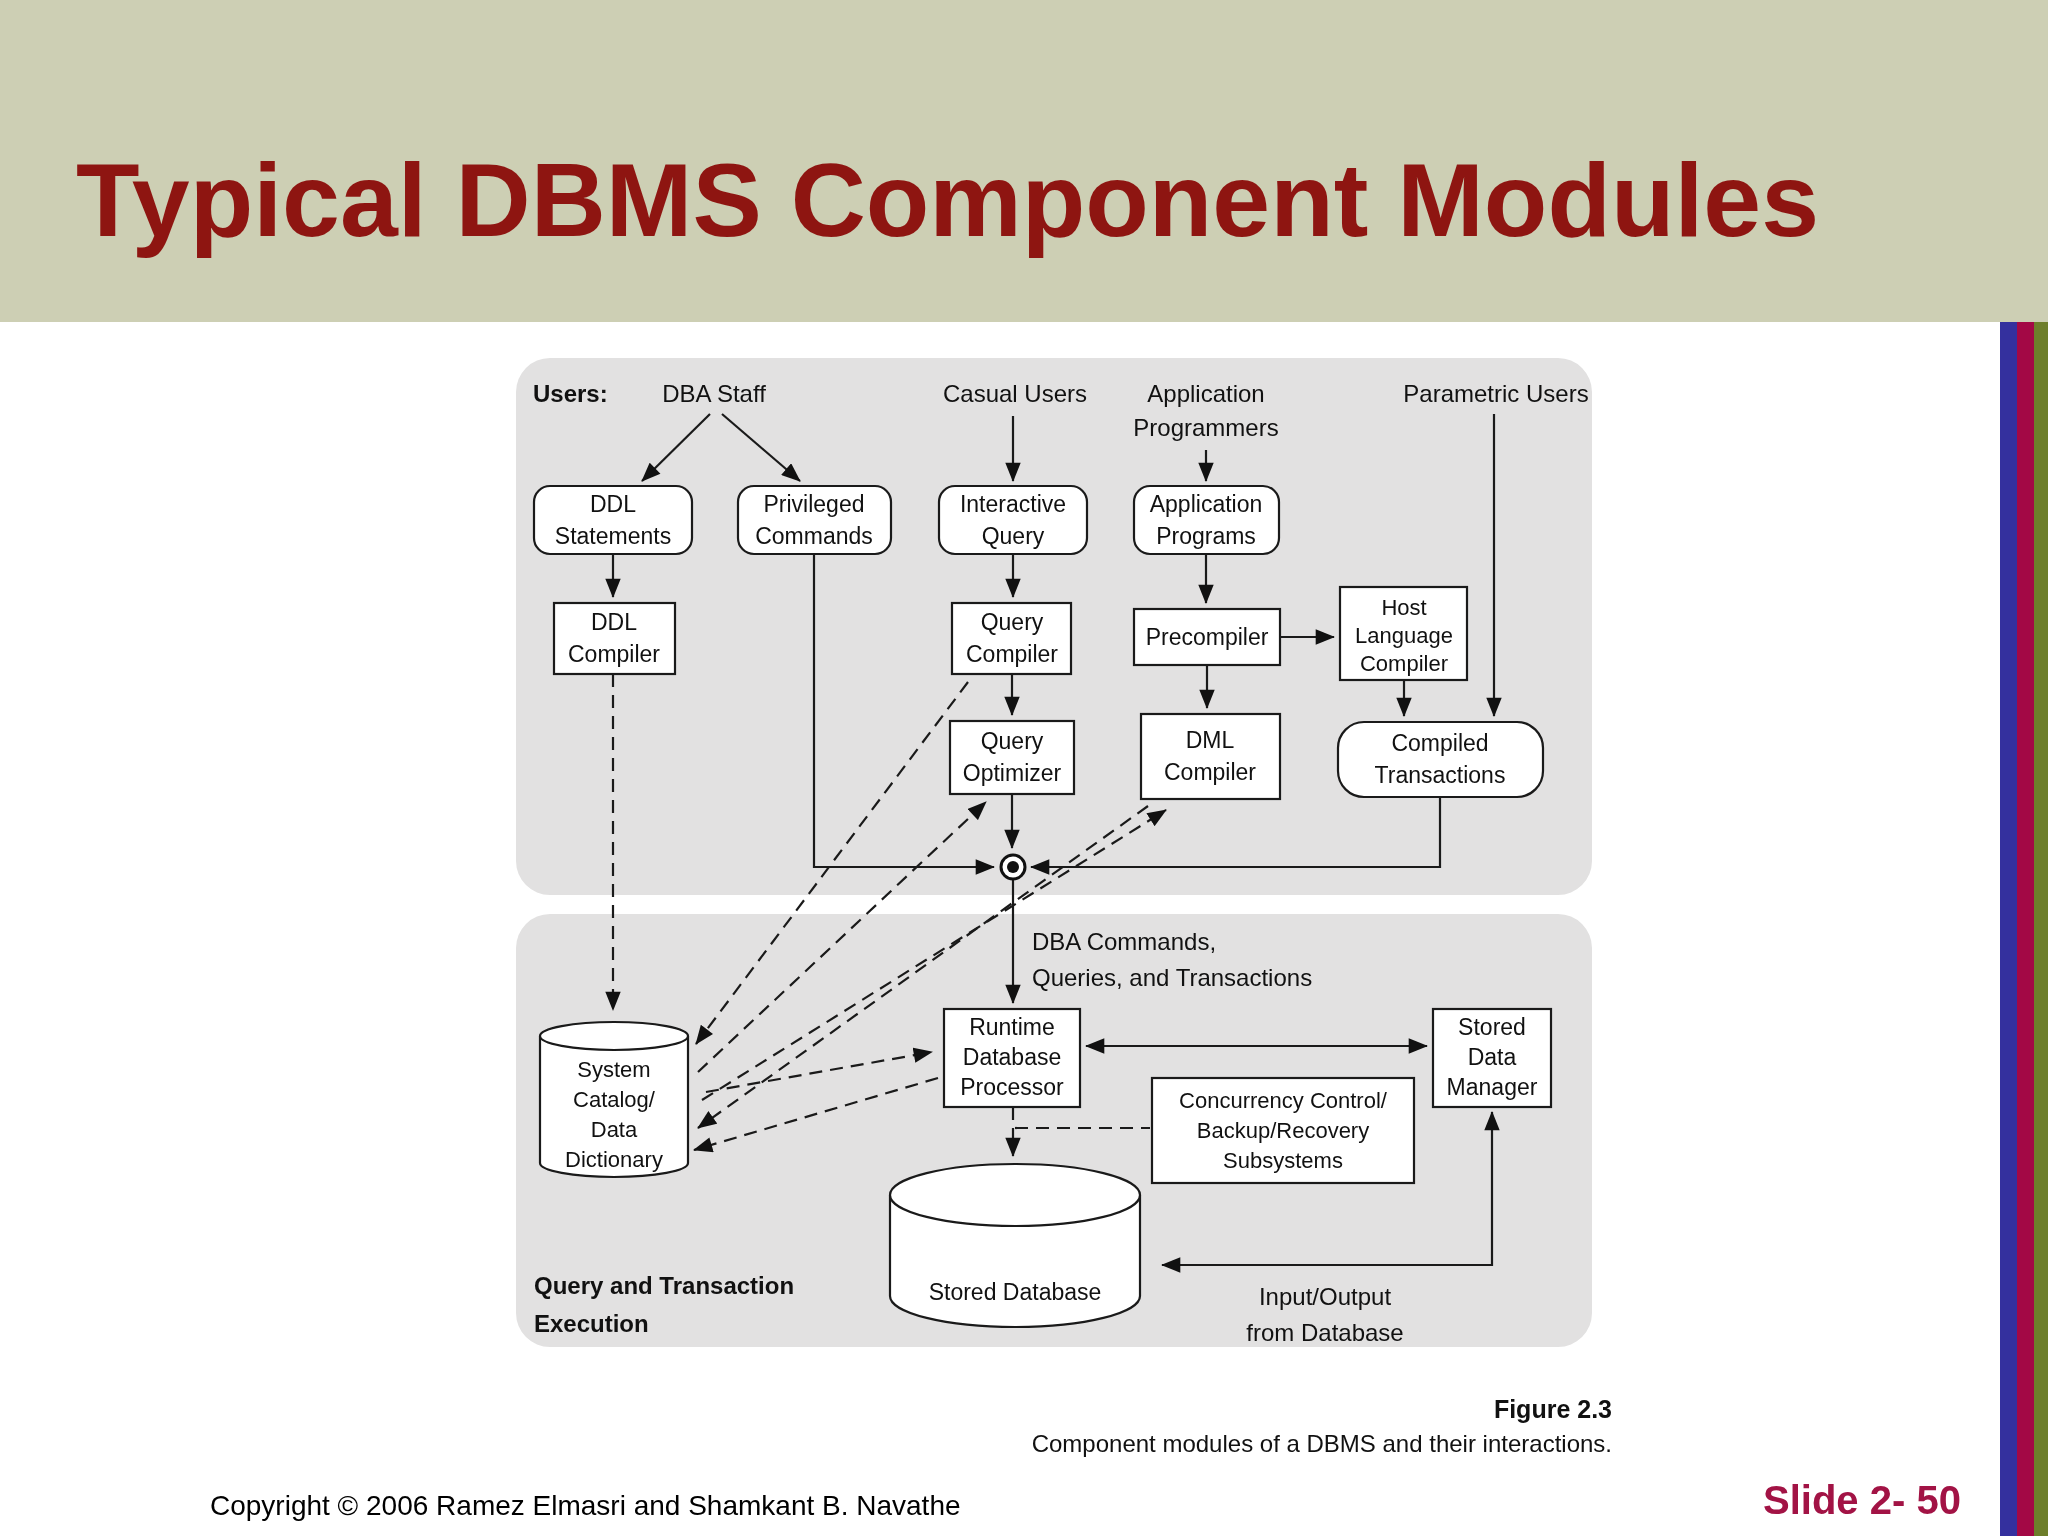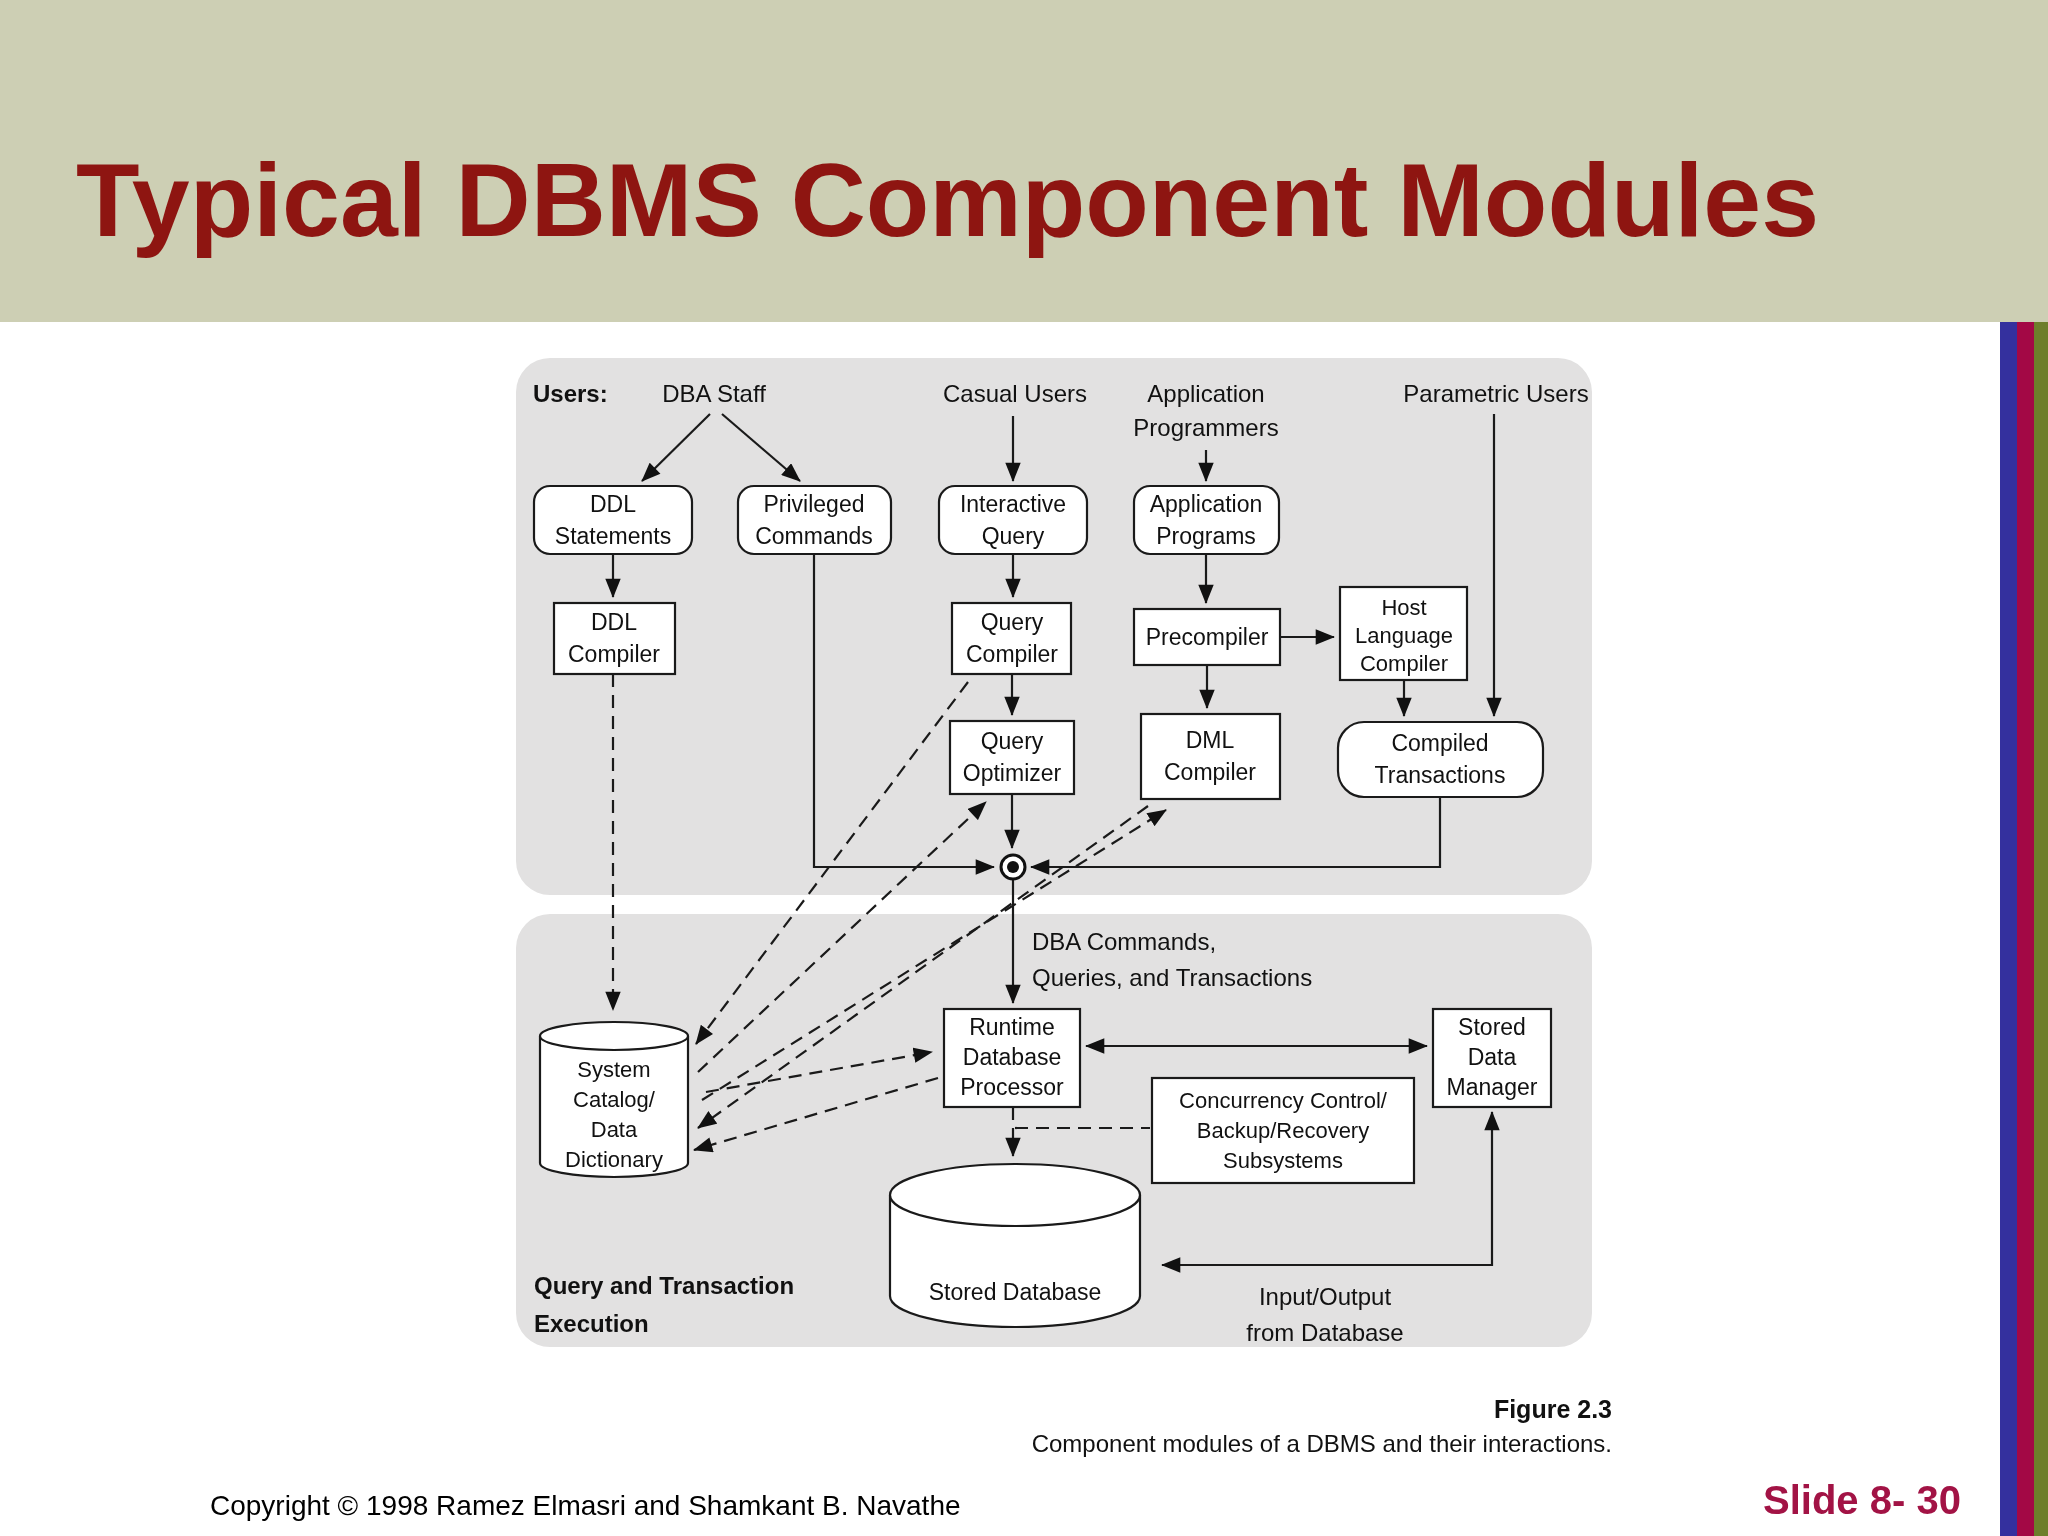--- a/index.html
+++ b/index.html
@@ -205,14 +205,14 @@
   <text x="1325" y="1305" class="edgelabel-mid">Input/Output</text>
   <text x="1325" y="1341" class="edgelabel-mid">from Database</text>
 
   <text x="534" y="1294" class="sectionlabel">Query and Transaction</text>
   <text x="534" y="1332" class="sectionlabel">Execution</text>
 
   <text x="1612" y="1418" class="figlabel">Figure 2.3</text>
   <text x="1612" y="1452" class="figcaption">Component modules of a DBMS and their interactions.</text>
 </svg>
 
-<div class="copyright">Copyright © 1998 Ramez Elmasri and Shamkant B. Navathe</div>
-<div class="slide-number">Slide 8- 30</div>
+<div class="copyright">Copyright © 2006 Ramez Elmasri and Shamkant B. Navathe</div>
+<div class="slide-number">Slide 2- 50</div>
 
 </body></html>

